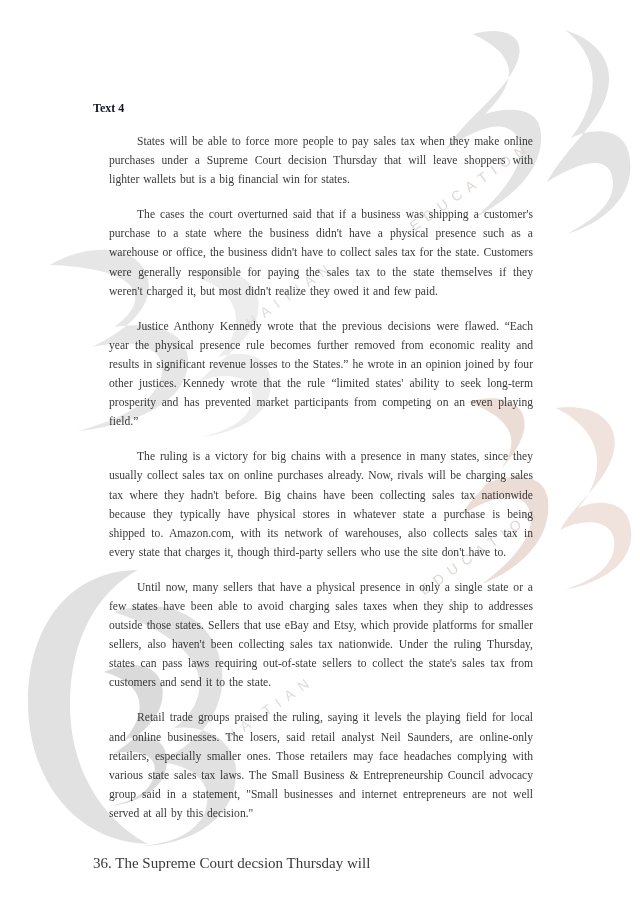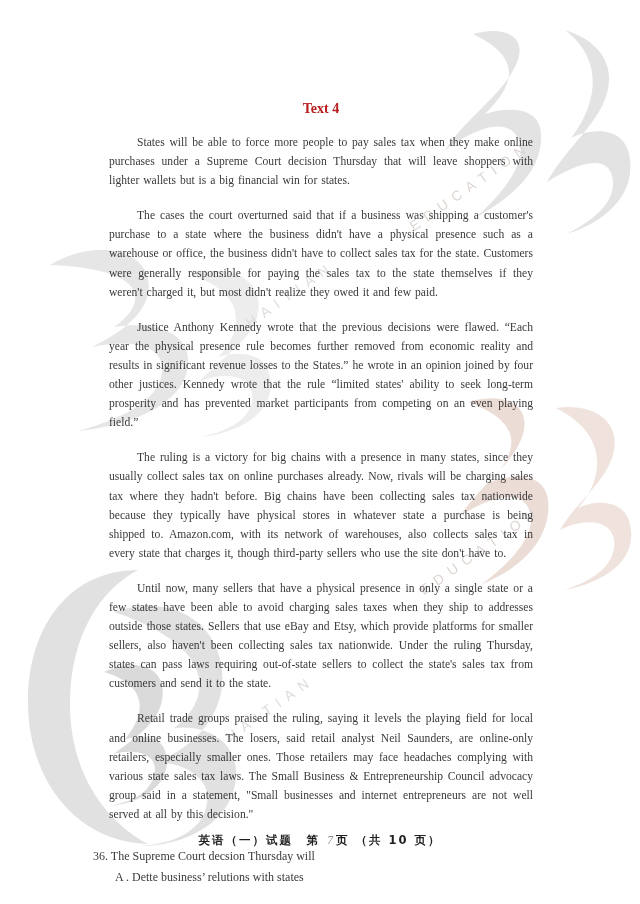--- a/index.html
+++ b/index.html
@@ -26,33 +26,32 @@
   .wm-text.gray { color:#dcdcdc; }
 
   
   .content {
     position:absolute; z-index:1;
     left:93px; top:101px; width:456px;
     color:#3a3a3a;
   }
   .passage-title {
     margin:0 0 13px 0;
-    text-align:center;
-    font-size:14px; font-weight:bold;
-    color:#b91c1c;
+    font-size:12px; font-weight:bold;
+    color:#0f172a;
   }
   .content p {
     margin:16px;
     font-size:11.6px;
     line-height:19.1px;
     text-align:justify;
     text-indent:28px;
     word-spacing:1px;
   }
-  .question { margin-top:22px; font-size:12px; }
+  .question { margin-top:30px; font-size:15px; }
   .q-stem { line-height:21px; }
   .q-option { padding-left:22px; line-height:21.5px; }
 
   
   .footer {
     position:absolute; z-index:1;
     left:0; right:0; top:833px;
     text-align:center;
     font-family:"DejaVu Sans", sans-serif;
     font-weight:bold;
@@ -114,24 +113,17 @@
     <p>Justice Anthony Kennedy wrote that the previous decisions were flawed. “Each year the physical presence rule becomes further removed from economic reality and results in significant revenue losses to the States.”  he wrote in an opinion joined by four other justices. Kennedy wrote that the rule “limited states' ability to seek long-term prosperity and has prevented market participants from competing on an even playing field.”</p>
     <p>The ruling is a victory for big chains with a presence in many states, since they usually collect sales tax on online purchases already. Now, rivals will be charging sales tax where they hadn't before. Big chains have been collecting sales tax nationwide because they typically have physical stores in whatever state a purchase is being shipped to. Amazon.com, with its network of warehouses, also collects sales tax in every state that charges it, though third-party sellers who use the site don't have to.</p>
     <p>Until now, many sellers that have a physical presence in only a single state or a few states have been able to avoid charging sales taxes when they ship to addresses outside those states. Sellers that use eBay and Etsy, which provide platforms for smaller sellers, also haven't been collecting sales tax nationwide. Under the ruling Thursday, states can pass laws requiring out-of-state sellers to collect the state's sales tax from customers and send it to the state.</p>
     <p>Retail trade groups praised the ruling, saying it levels the playing field for local and online businesses. The losers, said retail analyst Neil Saunders, are online-only retailers, especially smaller ones. Those retailers may face headaches complying with various state sales tax laws. The Small Business &amp; Entrepreneurship Council advocacy group said in a statement, "Small businesses and internet entrepreneurs are not well served at all by this decision."</p>
 
     <div class="question">
       <div class="q-stem">
         <span>36.</span>
         <span>The Supreme Court decsion Thursday will</span>
       </div>
-      <div class="q-option">
-        <span>A .</span>
-        <span>Dette business’  relutions with states</span>
-      </div>
     </div>
   </div>
 
-  <div class="footer">
-    <span>英语（一）试题　第 </span><span class="pagenum">7</span><span>页 （共 10 页）</span>
-  </div>
 
 </div>
 
 </body></html>

